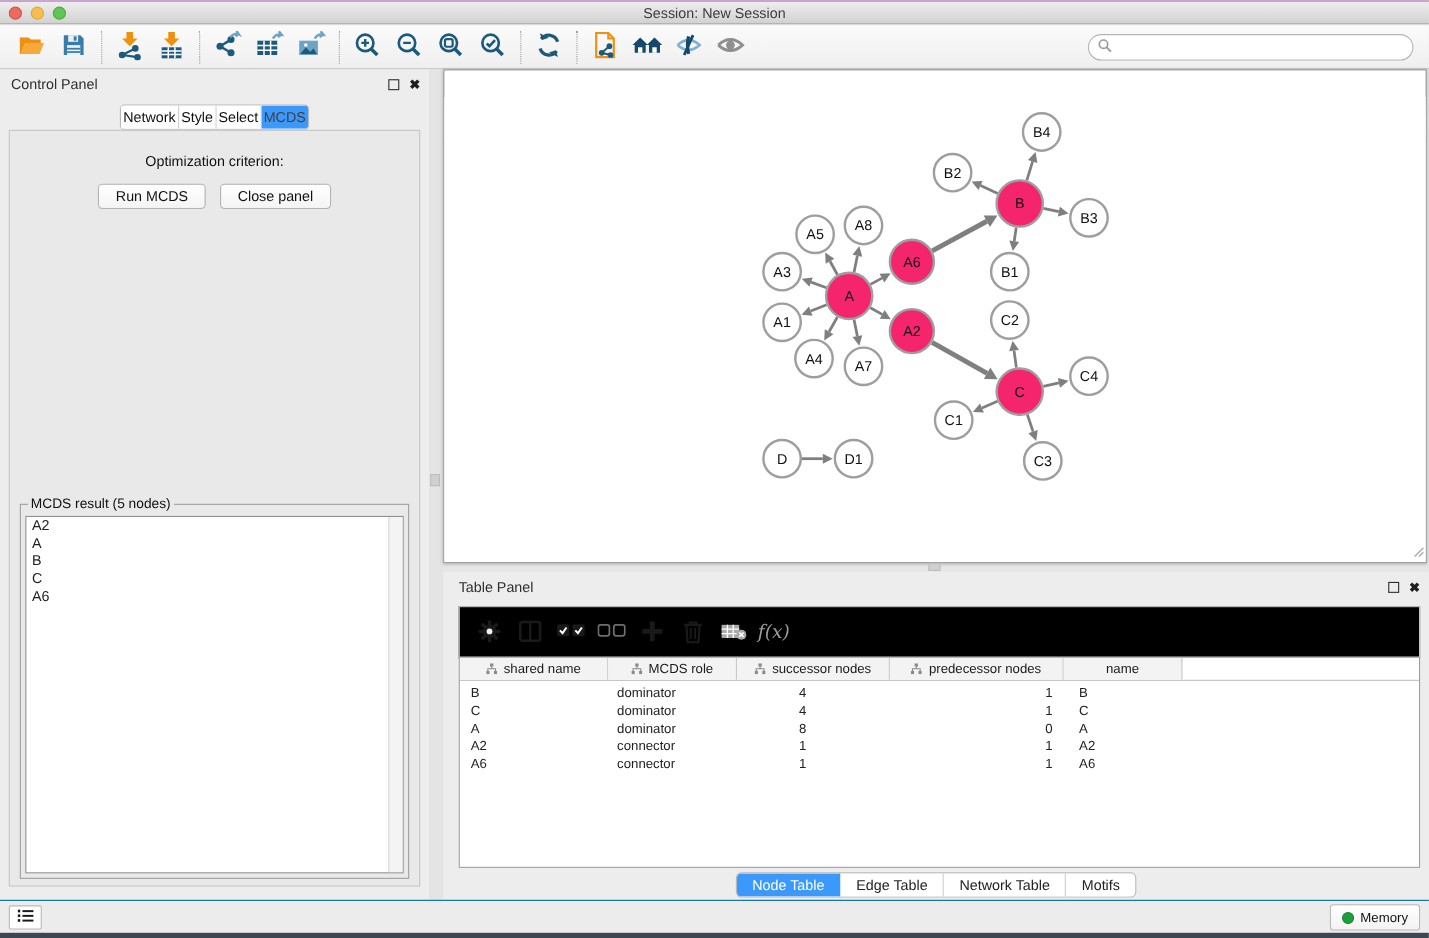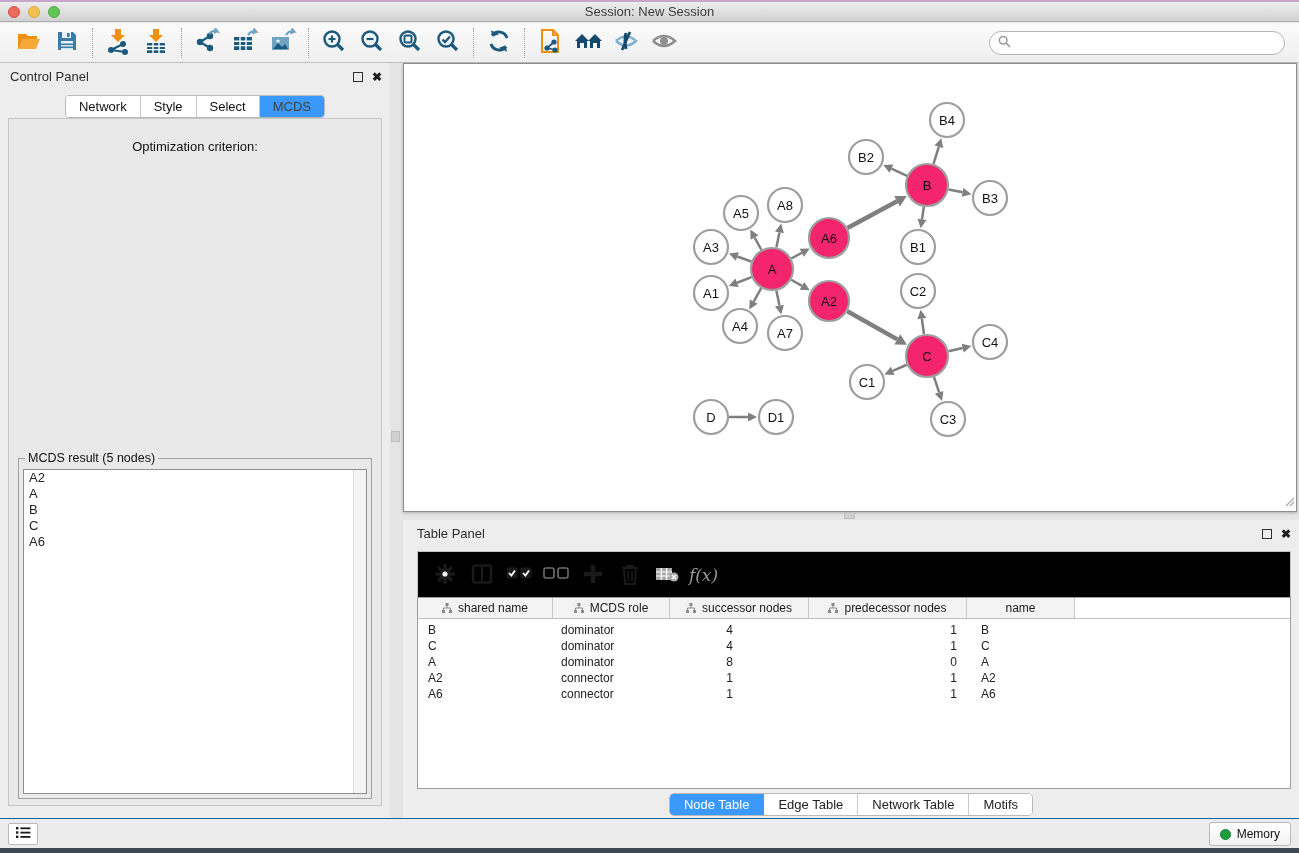--- a/index.html
+++ b/index.html
@@ -33,21 +33,21 @@
 
   
   .control-panel { position:absolute; left:0; top:63px; width:390px; height:755px; background:#EDEDED; }
   .panel-header { position:relative; height:28px; line-height:28px; padding-left:10px; font-size:13px; color:#2E2E2E; }
   .panel-header .hicons { position:absolute; right:8px; top:0; height:28px; display:flex; align-items:center; gap:9px; }
   .float-box { width:10px; height:10px; border:1.5px solid #2E2E2E; display:inline-block; }
   .close-x { font-size:12px; font-weight:bold; color:#1E1E1E; line-height:10px; }
 
   .cp-tabs { position:absolute; left:0; top:32px; width:100%; display:flex; justify-content:center; }
   .cp-tabs .tabgroup { display:flex; border:1px solid #B9B9B9; border-radius:4px; background:#fff; overflow:hidden; }
-  .tab { padding:3px 13px; font-size:13px; border-right:1px solid #C9C9C9; background:#fff; color:#111; }
+  .tab { padding:3px 2px; font-size:13px; border-right:1px solid #C9C9C9; background:#fff; color:#111; }
   .tab:last-child { border-right:none; }
   .tab.active { background:#3B99FC; color:#404040; border-color:#3B99FC; }
 
   .cp-body { position:absolute; left:8px; right:8px; top:55px; bottom:12px; background:#E9E9E9;
     border:1px solid #C6C6C6; }
   .opt-label { text-align:center; margin-top:20px; font-size:13px; color:#111; }
   .select-row { display:flex; justify-content:center; margin-top:9px; }
   .mac-select { width:312px; height:23px; background:#fff; border:1px solid #ABABAB; border-radius:4px;
     display:flex; align-items:center; position:relative; }
   .mac-select .sel-text { flex:1; padding-left:8px; font-size:13px; white-space:nowrap; overflow:hidden; }
@@ -283,20 +283,24 @@
   <div class="cp-tabs">
     <div class="tabgroup" id="cp-tabgroup">
         <div class="tab">Network</div>
         <div class="tab">Style</div>
         <div class="tab">Select</div>
         <div class="tab active">MCDS</div>
       </div>
   </div>
   <div class="cp-body">
     <div class="opt-label">Optimization criterion:</div>
+    <div class="btn-row">
+      <button class="mac-btn">Run MCDS</button>
+      <button class="mac-btn">Close panel</button>
+    </div>
     <fieldset class="mcds-fieldset">
       <legend>MCDS result (5 nodes)</legend>
       <div class="result-list">
         <div id="result-items">
             <div class="result-item">A2</div>
             <div class="result-item">A</div>
             <div class="result-item">B</div>
             <div class="result-item">C</div>
             <div class="result-item">A6</div>
           </div>

